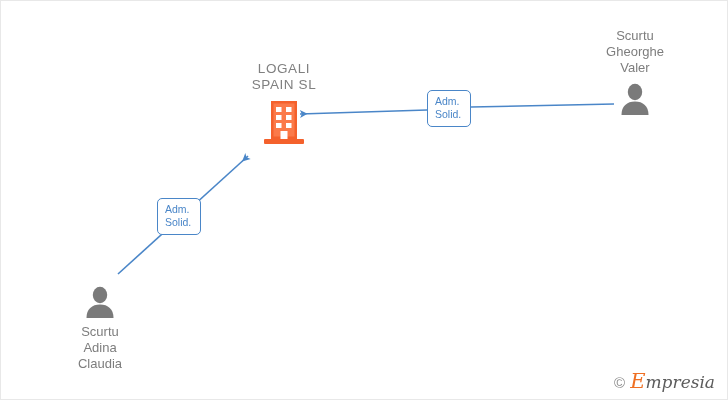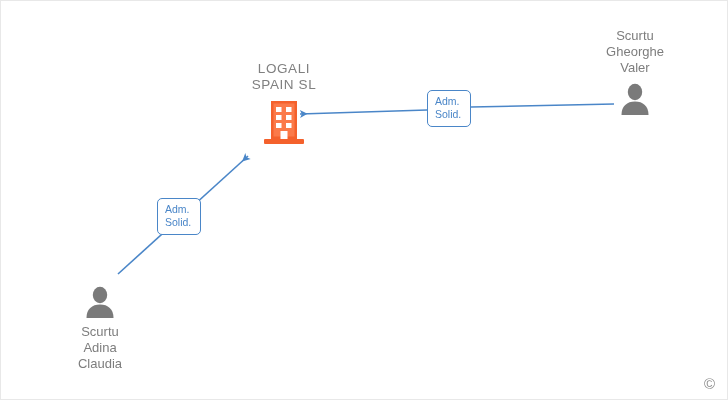--- a/index.html
+++ b/index.html
@@ -192,15 +192,16 @@
   </div>
 
   <div class="rel-label" id="label-top-right">Adm.
 Solid.</div>
 
   <div class="rel-label" id="label-bottom-left">Adm.
 Solid.</div>
 
   <div class="watermark">
     <span class="wm-c">©</span>
+    <span class="wm-text"><span class="wm-cap">E</span><span>mpresia</span></span>
   </div>
 
 </div>
 
 </body></html>

